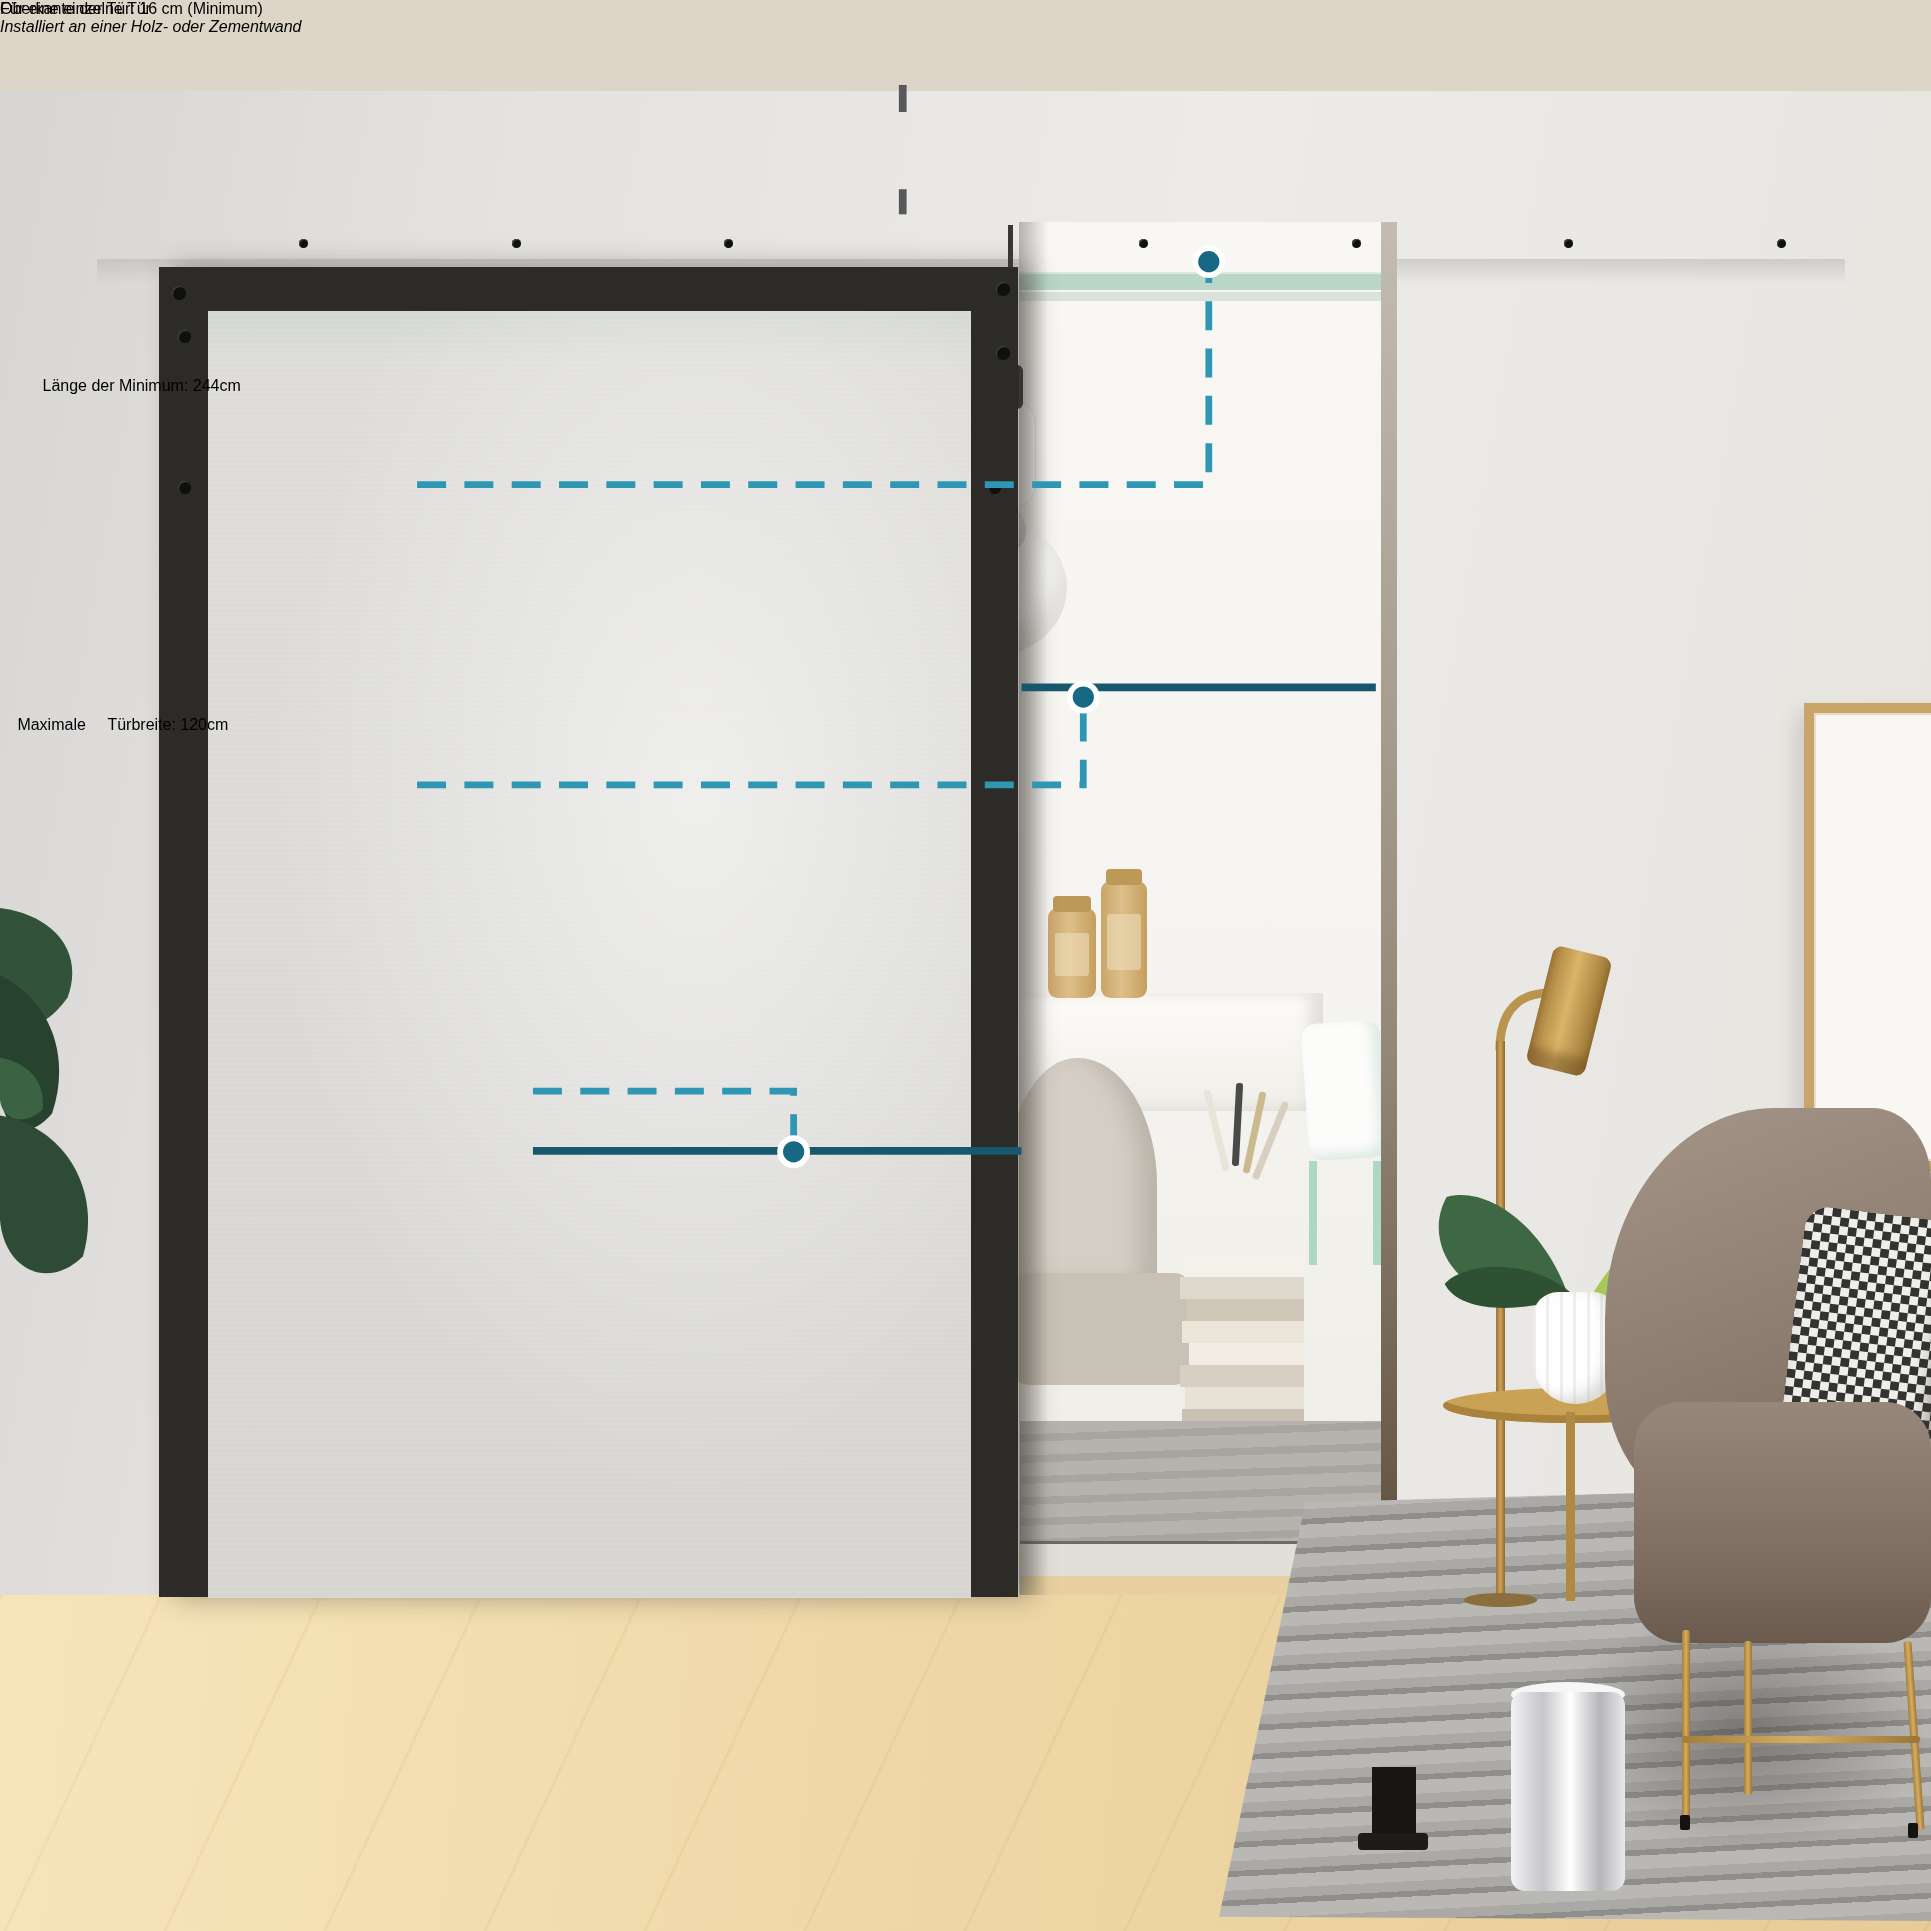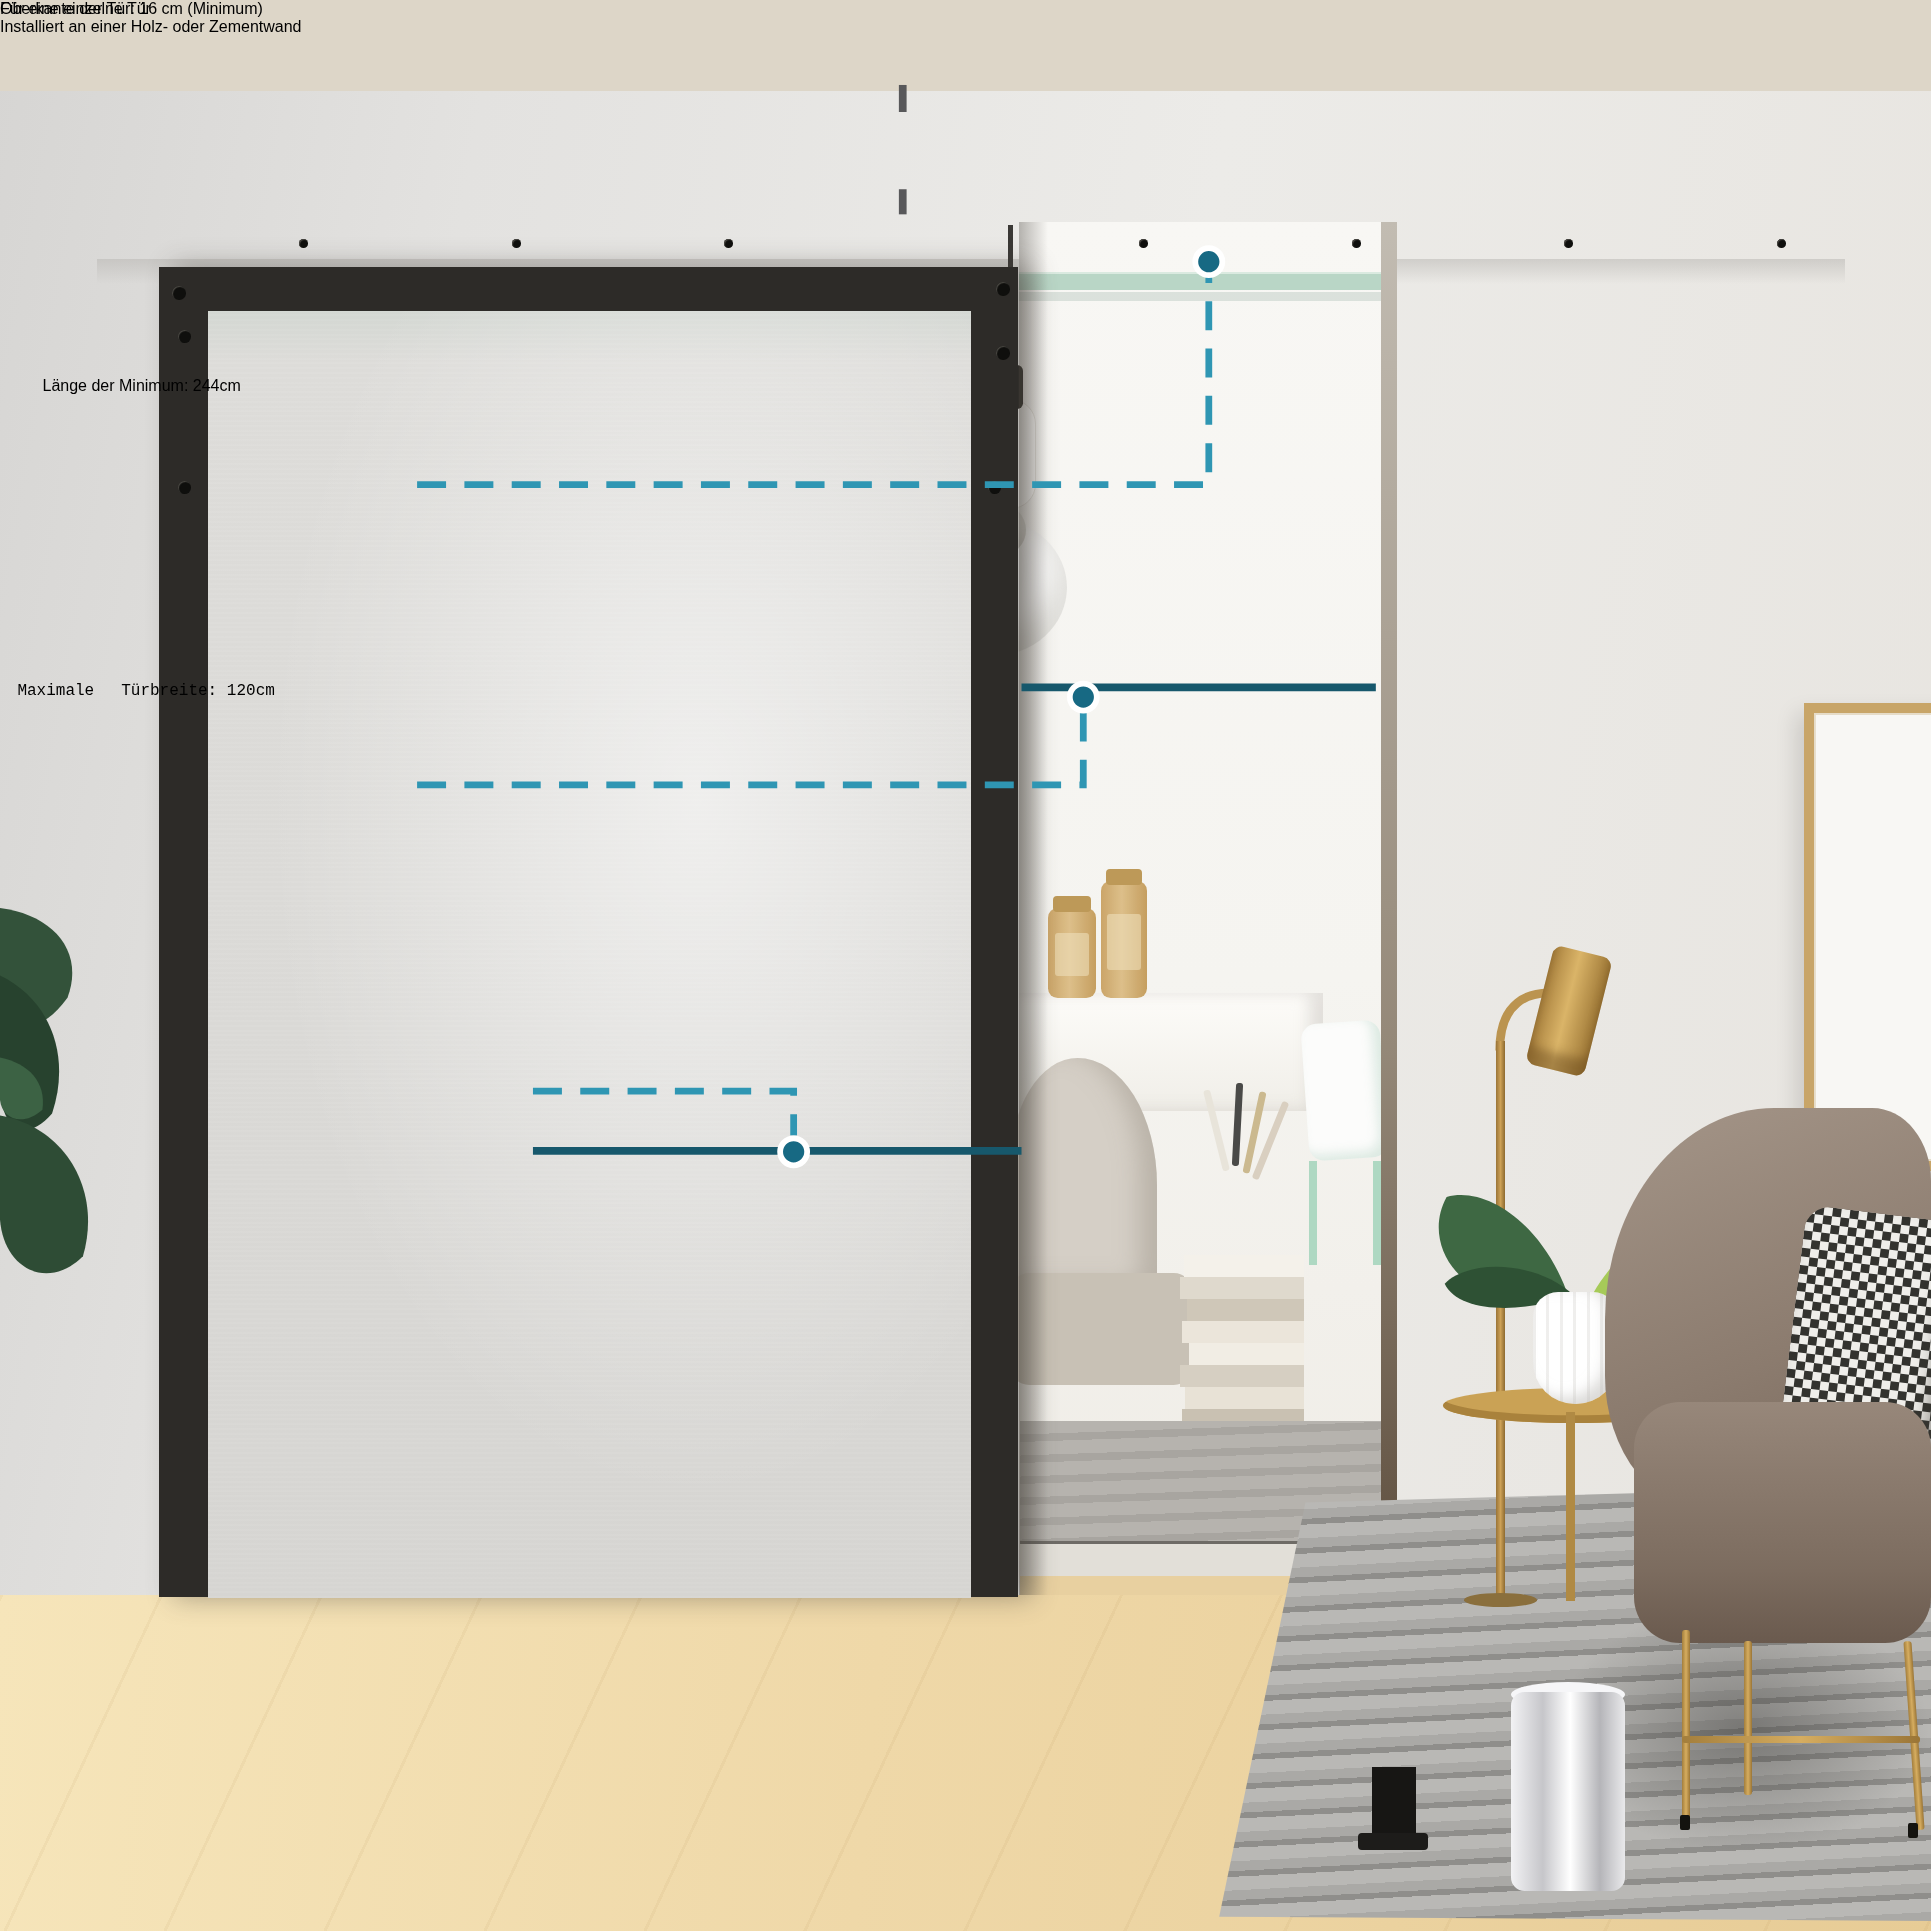--- a/index.html
+++ b/index.html
@@ -263,26 +263,26 @@
     <circle cx="822" cy="1193" r="14" fill="#176983" stroke="#ffffff" stroke-width="6"></circle>
   </svg>
 
   <div class="abs note">Oberkante der Tür: 16 cm (Minimum)</div>
 
   <div class="abs callout" style="left:29px;top:377px;width:388px;height:166px;">
     <span class="c-line" style="text-align:left;padding:25px 0 0 13.5px;">Länge der Minimum:</span>
     <span class="c-line" style="text-align:right;padding-right:16.4px;">244cm</span>
   </div>
 
-  <div class="abs callout" style="left:17.4px;top:682px;width:400px;height:154px;font-family:Liberation Mono, monospace;">
+  <div class="abs callout" style="left:17.4px;top:716px;width:400px;height:154px;">
     <span class="c-line" style="text-align:right;padding:11.6px 17.4px 0 0;">Maximale</span>
     <span class="c-line" style="text-align:right;padding-right:17.4px;">Türbreite: 120cm</span>
   </div>
 
 
   <div class="abs footerband"></div>
   <div class="abs footer-text">
     <span style="display:block;">Für eine einzelne Tür</span>
-    <span style="display:block;">Installiert an einer Holz- oder Zementwand</span>
+    <span style="display:block;font-style:italic;">Installiert an einer Holz- oder Zementwand</span>
   </div>
 
 </div>
 
 
 </body></html>

